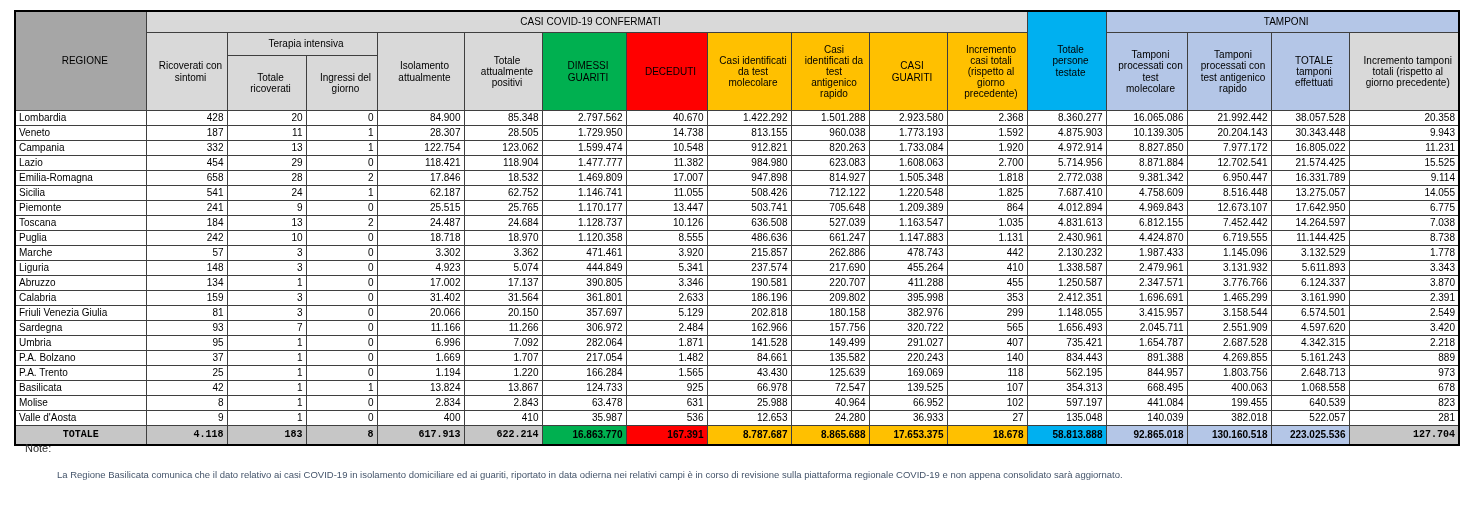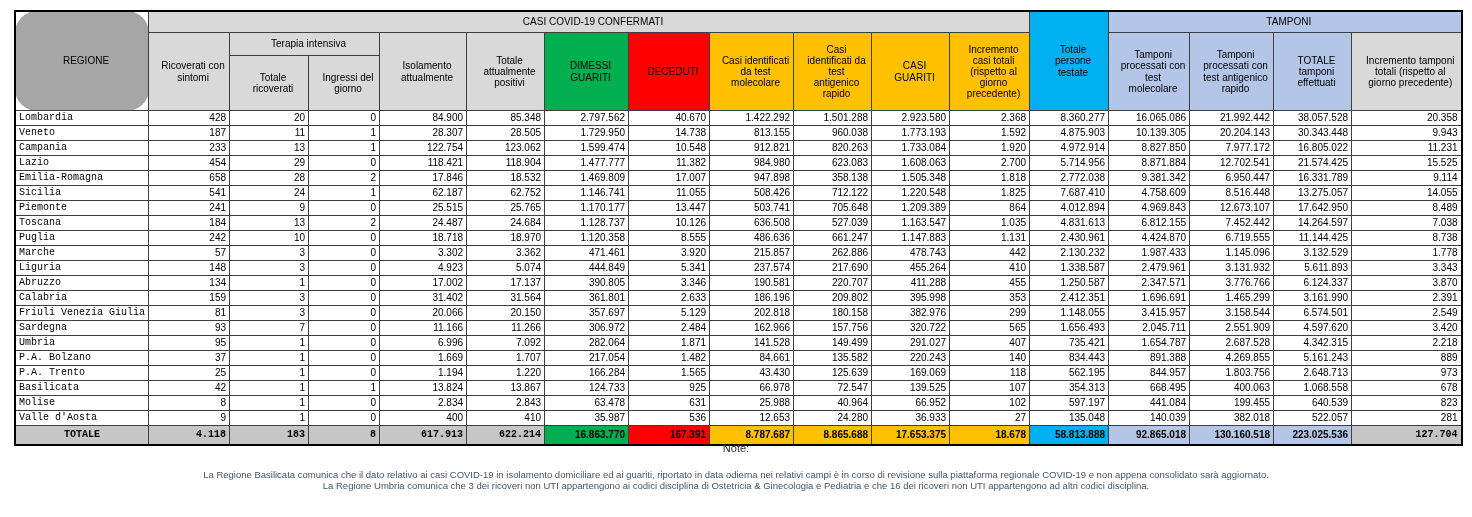--- a/index.html
+++ b/index.html
@@ -17,39 +17,38 @@
     padding:0 3px;
     overflow:hidden;white-space:nowrap;
     font-size:10px;line-height:1.12;
     vertical-align:middle;
   }
   .report-table th{font-weight:normal;text-align:center;white-space:normal;padding-left:11px;}
   .banner{font-weight:bold;font-size:11px;height:20px;}
   .hdr-row2 th{height:22px;}
   .hdr-row3 th{height:54px;}
   .gray-h{background:var(--gray-header);}
-  .gray-dark{background:var(--gray-dark);font-weight:bold;border-radius:22px;}
+  .gray-dark{background:var(--gray-dark);font-weight:bold;}
   .green{background:var(--green);}
   .red{background:var(--red);}
   .yellow{background:var(--yellow);}
   .cyan{background:var(--cyan);}
   .peri{background:var(--periwinkle);margin-left:30px;}
   .gray-tot{background:var(--gray-total);font-family:Liberation Mono, monospace;}
   tbody td{height:14px;background:#fff;}
   td.num{text-align:right;}
-  td.region{text-align:left;font-family:Liberation Mono, monospace;}
+  td.region{text-align:left;}
   .total-row td{height:18px;font-weight:bold;}
   .total-row td.label{text-align:center;}
   .notes{
-    position:absolute;left:16px;top:442px;width:1440px;
+    position:absolute;left:25px;top:442px;width:1440px;
     color:var(--note-color);
-    text-align:center;
   }
   .notes .note-title{font-size:11px;margin-bottom:16px;color:#2b2b2b;}
-  .notes .note-line{font-size:9.5px;line-height:10.5px;}
+  .notes .note-line{font-size:9.5px;line-height:10.5px;margin-left:32px;}
 </style>
 </head>
 <body>
 
 <table class="report-table">
   <colgroup>
     <col style="width:131px">
       <col style="width:81px">
       <col style="width:79px">
       <col style="width:71px">
@@ -129,21 +128,21 @@
         <td class="num">1.773.193</td>
         <td class="num">1.592</td>
         <td class="num">4.875.903</td>
         <td class="num">10.139.305</td>
         <td class="num">20.204.143</td>
         <td class="num">30.343.448</td>
         <td class="num">9.943</td>
       </tr>
       <tr>
         <td class="region">Campania</td>
-        <td class="num">233</td>
+        <td class="num">332</td>
         <td class="num">13</td>
         <td class="num">1</td>
         <td class="num">122.754</td>
         <td class="num">123.062</td>
         <td class="num">1.599.474</td>
         <td class="num">10.548</td>
         <td class="num">912.821</td>
         <td class="num">820.263</td>
         <td class="num">1.733.084</td>
         <td class="num">1.920</td>
@@ -175,21 +174,21 @@
       <tr>
         <td class="region">Emilia-Romagna</td>
         <td class="num">658</td>
         <td class="num">28</td>
         <td class="num">2</td>
         <td class="num">17.846</td>
         <td class="num">18.532</td>
         <td class="num">1.469.809</td>
         <td class="num">17.007</td>
         <td class="num">947.898</td>
-        <td class="num">358.138</td>
+        <td class="num">814.927</td>
         <td class="num">1.505.348</td>
         <td class="num">1.818</td>
         <td class="num">2.772.038</td>
         <td class="num">9.381.342</td>
         <td class="num">6.950.447</td>
         <td class="num">16.331.789</td>
         <td class="num">9.114</td>
       </tr>
       <tr>
         <td class="region">Sicilia</td>
@@ -220,21 +219,21 @@
         <td class="num">1.170.177</td>
         <td class="num">13.447</td>
         <td class="num">503.741</td>
         <td class="num">705.648</td>
         <td class="num">1.209.389</td>
         <td class="num">864</td>
         <td class="num">4.012.894</td>
         <td class="num">4.969.843</td>
         <td class="num">12.673.107</td>
         <td class="num">17.642.950</td>
-        <td class="num">8.489</td>
+        <td class="num">6.775</td>
       </tr>
       <tr>
         <td class="region">Toscana</td>
         <td class="num">184</td>
         <td class="num">13</td>
         <td class="num">2</td>
         <td class="num">24.487</td>
         <td class="num">24.684</td>
         <td class="num">1.128.737</td>
         <td class="num">10.126</td>
@@ -514,15 +513,14 @@
         <td class="num peri">223.025.536</td>
         <td class="num gray-tot">127.704</td>
       </tr>
     </tbody>
 </table>
 
 <div class="notes">
   <div class="note-title">Note:</div>
   <div>
       <div class="note-line">La Regione Basilicata comunica che il dato relativo ai casi COVID-19 in isolamento domiciliare ed ai guariti, riportato in data odierna nei relativi campi è in corso di revisione sulla piattaforma regionale COVID-19 e non appena consolidato sarà aggiornato.</div>
-      <div class="note-line">La Regione Umbria comunica che 3 dei ricoveri non UTI appartengono ai codici disciplina di Ostetricia &amp; Ginecologia e Pediatria e che 16 dei ricoveri non UTI appartengono ad altri codici disciplina.</div>
     </div>
 </div>
 
 </body></html>

